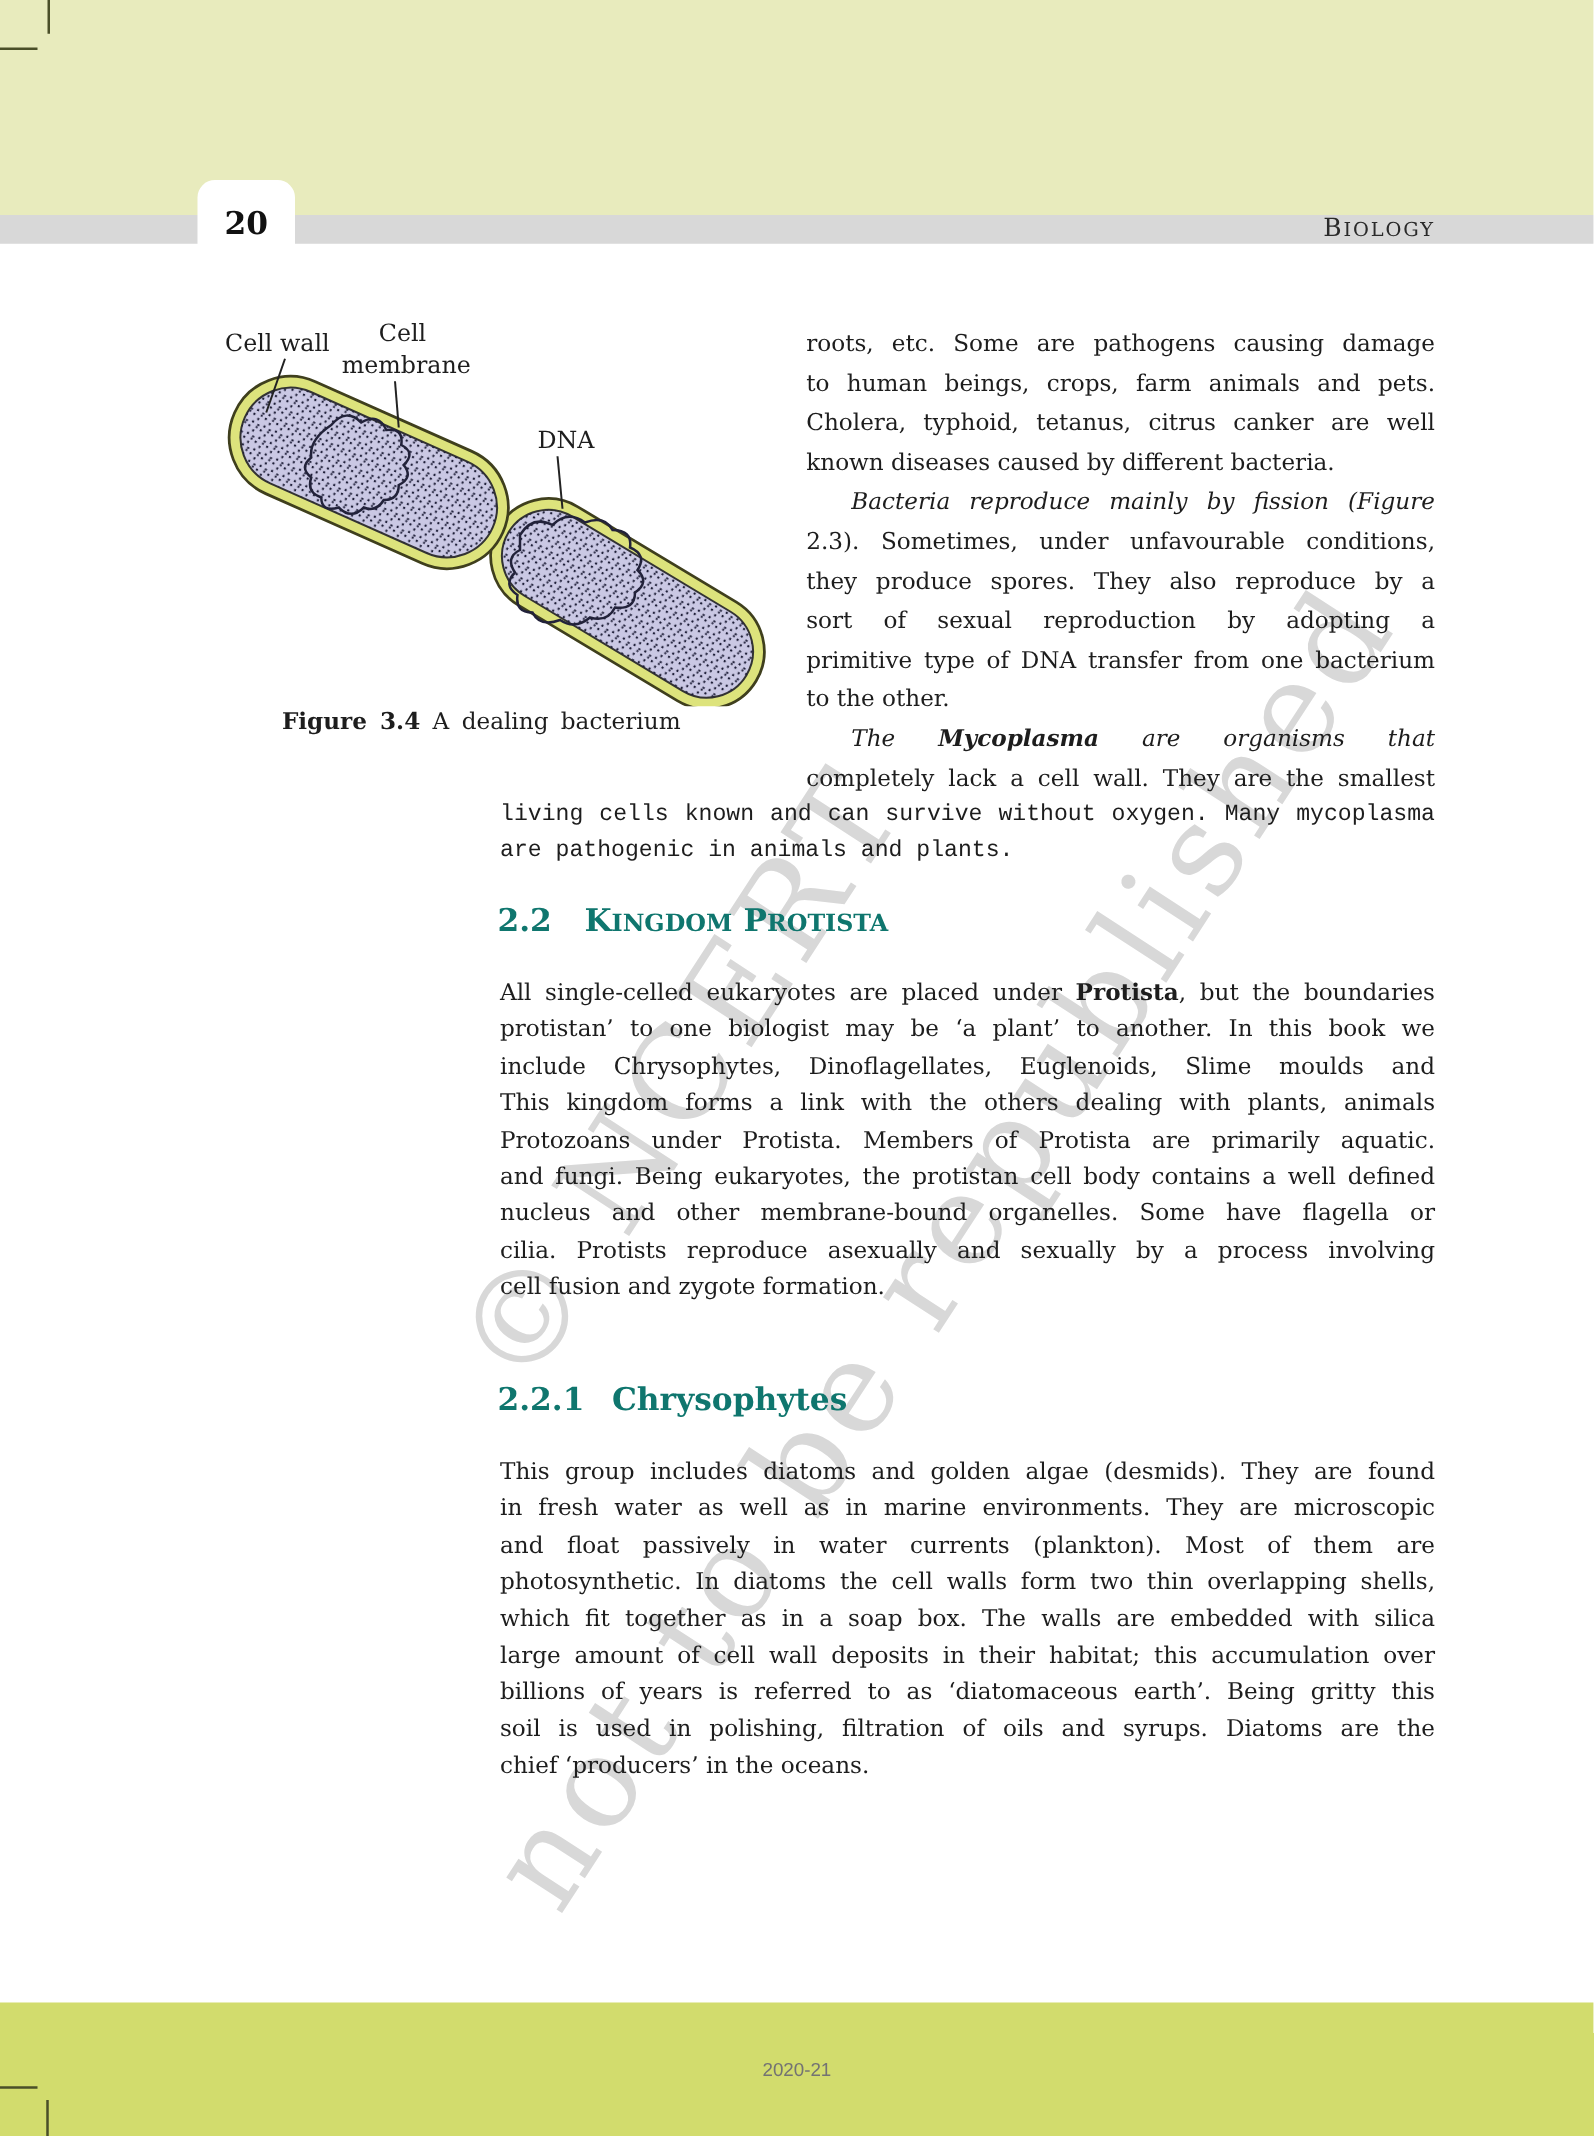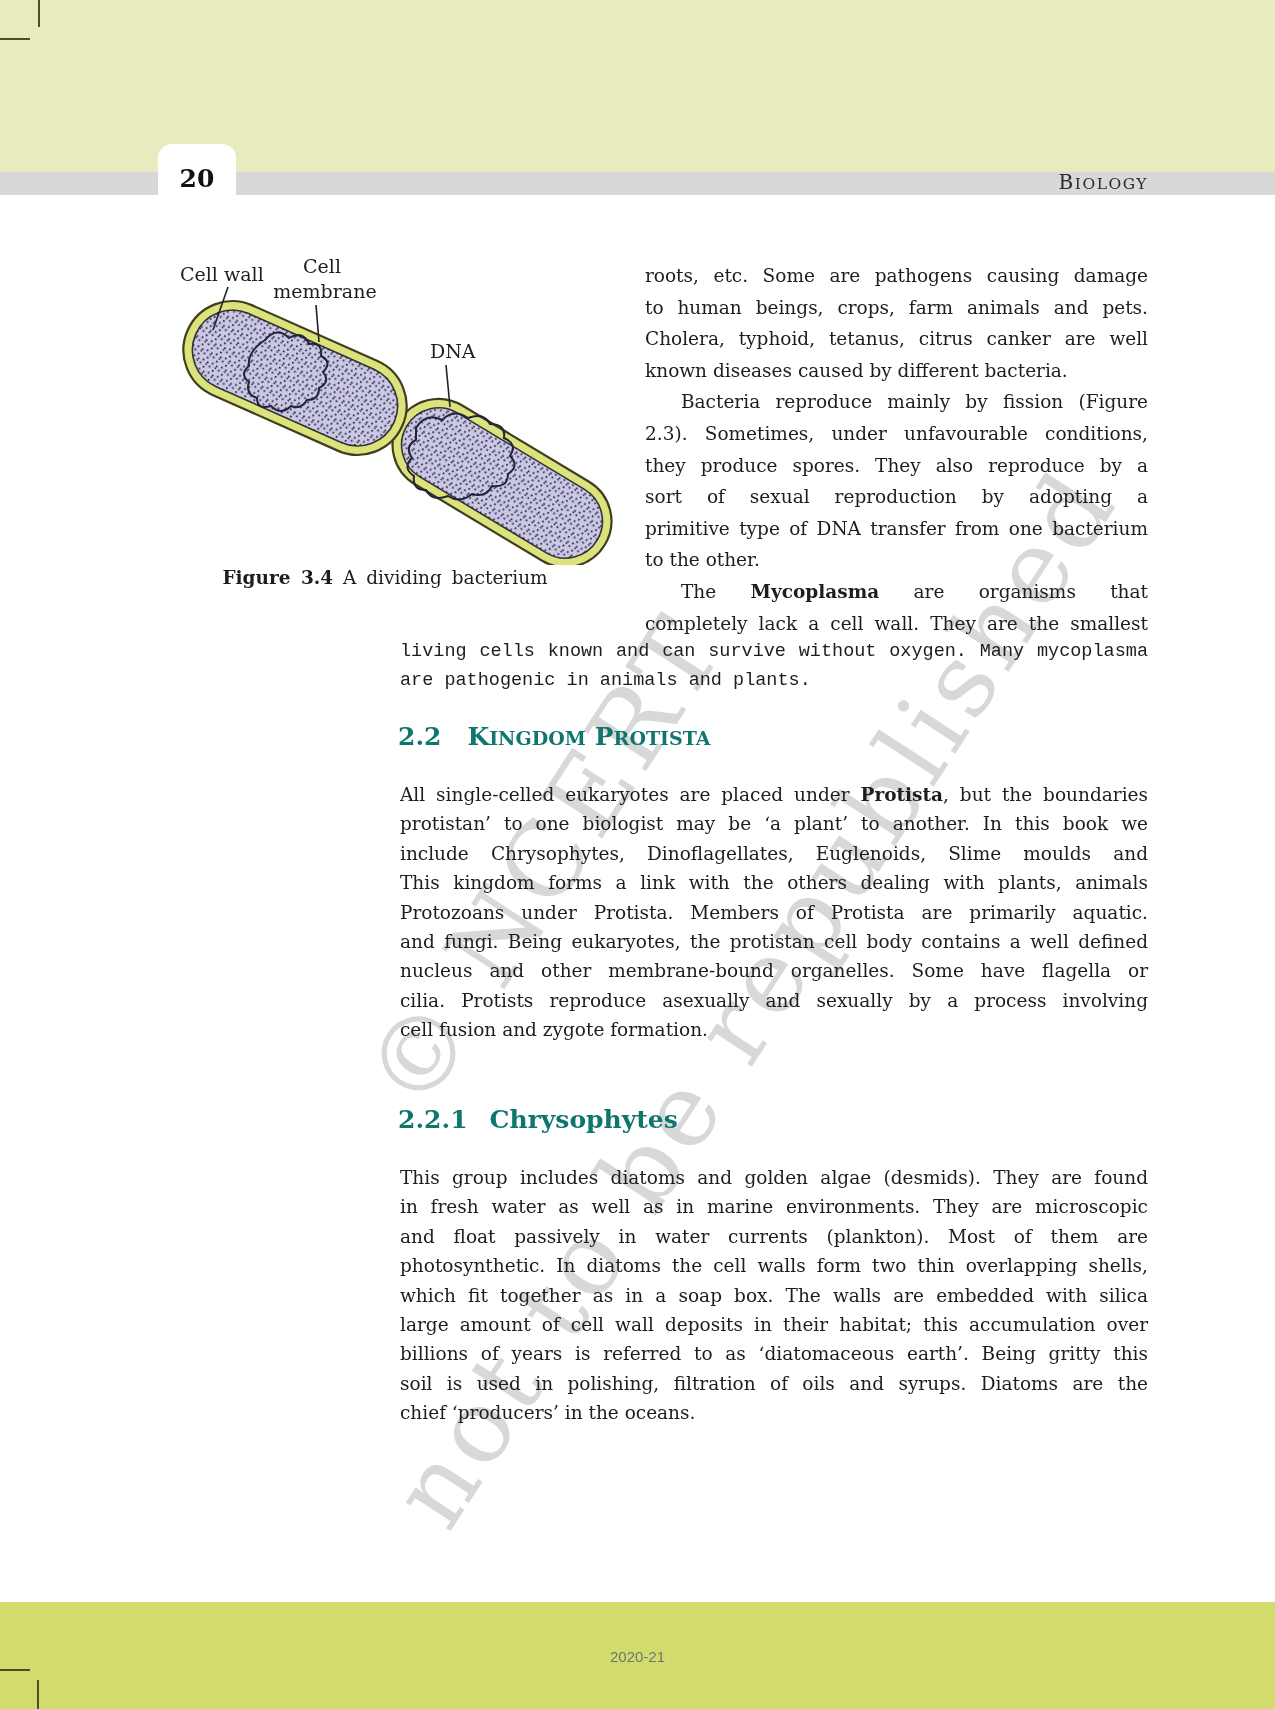--- a/index.html
+++ b/index.html
@@ -25,21 +25,21 @@
   .header-title .hs{font-size:15.5px;}
   
   .wm{position:absolute;left:120px;top:430px;width:1060px;height:1000px;z-index:1;
       display:flex;flex-direction:column;justify-content:center;align-items:center;
       transform:rotate(-57deg);color:#d8d8d8;font-size:102px;letter-spacing:6px;line-height:250px;
       white-space:nowrap;}
   
   .content{position:absolute;left:0;top:0;width:1275px;height:1709px;z-index:2;}
   .tl{line-height:inherit;}
   .just{text-align:justify;text-align-last:justify;}
-  .ind{text-indent:36px;}
+  .ind{text-indent:36px;font-style:italic;}
   .rightcol{position:absolute;left:645px;top:260px;width:503px;font-size:18.5px;line-height:31.6px;}
   .widecol{position:absolute;left:400px;top:637px;width:748px;font-size:18.5px;line-height:29.4px;font-family:Liberation Mono, monospace;}
   .para{position:absolute;left:400px;width:748px;font-size:18.5px;line-height:29.4px;}
   .para22{top:780px;}
   .para221{top:1163px;}
   .h2{position:absolute;left:398px;color:#0f766e;font-weight:bold;white-space:nowrap;}
   .h22{top:722px;font-size:25px;}
   .h221{top:1105px;font-size:25px;}
   .hnum{margin-right:26px;}
   .hword .hs{font-size:19px;}
@@ -109,21 +109,21 @@
       <line x1="228" y1="287" x2="213" y2="330" stroke="#222" stroke-width="1.6"></line>
       <line x1="316" y1="305" x2="319" y2="342" stroke="#222" stroke-width="1.6"></line>
       <line x1="446" y1="365" x2="450" y2="407" stroke="#222" stroke-width="1.6"></line>
 
       <text x="180" y="281">Cell wall</text>
       <text x="322" y="273" text-anchor="middle">Cell</text>
       <text x="325" y="298" text-anchor="middle">membrane</text>
       <text x="430" y="358">DNA</text>
     </svg>
 
-    <div class="caption"><span class="b">Figure 3.4</span><span> A dividing bacterium</span></div>
+    <div class="caption"><span class="b">Figure 3.4</span><span> A dealing bacterium</span></div>
 
     <div class="rightcol">
         <div class="tl just"><span>roots, etc. Some are pathogens causing damage</span></div>
         <div class="tl just"><span>to human beings, crops, farm animals and pets.</span></div>
         <div class="tl just"><span>Cholera, typhoid, tetanus, citrus canker are well</span></div>
         <div class="tl"><span>known diseases  caused by different bacteria.</span></div>
         <div class="tl just ind"><span>Bacteria reproduce mainly by fission (Figure</span></div>
         <div class="tl just"><span>2.3). Sometimes, under unfavourable conditions,</span></div>
         <div class="tl just"><span>they produce spores. They also reproduce by a</span></div>
         <div class="tl just"><span>sort of sexual reproduction by adopting a</span></div>

